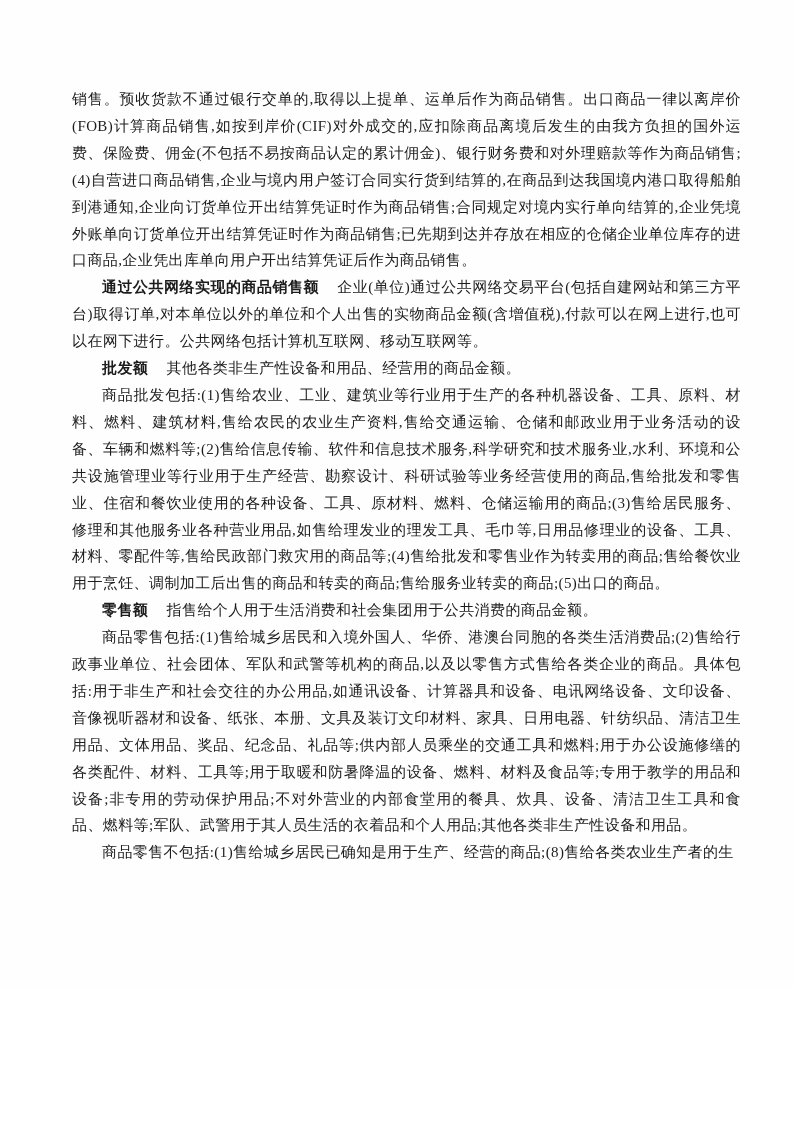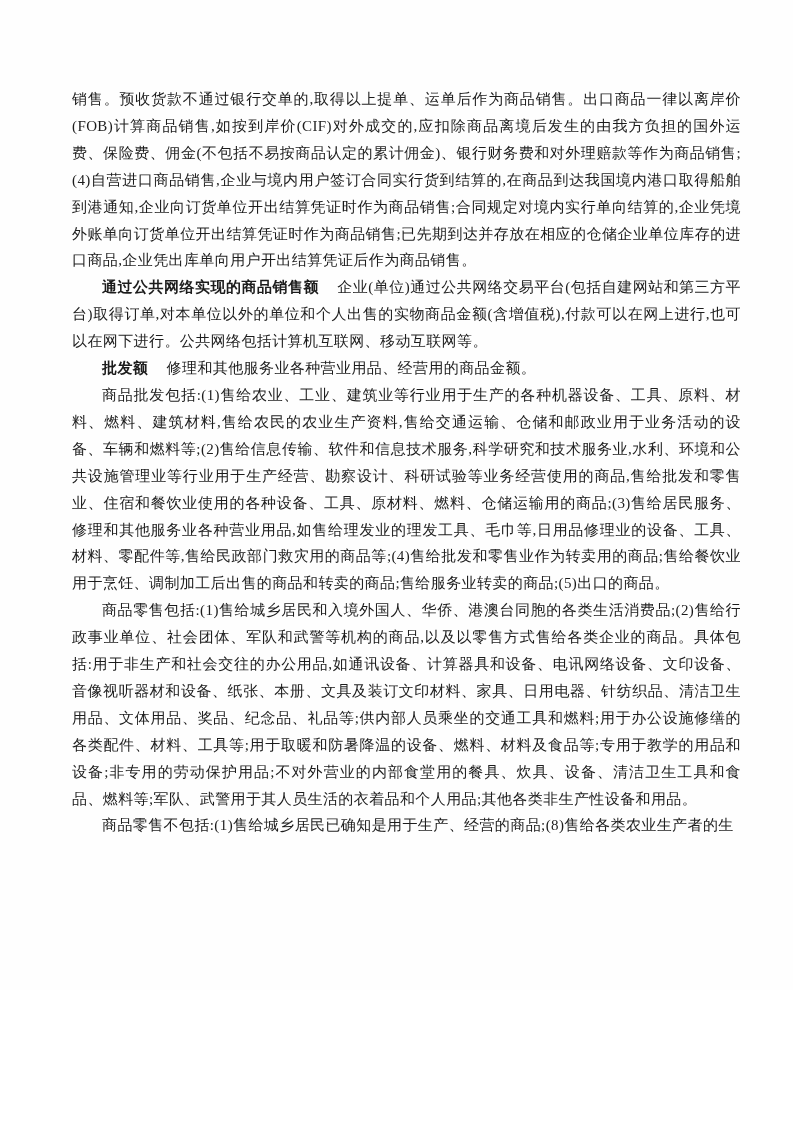--- a/index.html
+++ b/index.html
@@ -53,19 +53,20 @@
     color: #0f766e;
   }
 </style>
 </head>
 <body>
 
 <div class="page">
   <div class="content" id="document-body">
       <p class="para"><span class="run">销售。预收货款不通过银行交单的,取得以上提单、运单后作为商品销售。出口商品一律以离岸价(FOB)计算商品销售,如按到岸价(CIF)对外成交的,应扣除商品离境后发生的由我方负担的国外运费、保险费、佣金(不包括不易按商品认定的累计佣金)、银行财务费和对外理赔款等作为商品销售;(4)自营进口商品销售,企业与境内用户签订合同实行货到结算的,在商品到达我国境内港口取得船舶到港通知,企业向订货单位开出结算凭证时作为商品销售;合同规定对境内实行单向结算的,企业凭境外账单向订货单位开出结算凭证时作为商品销售;已先期到达并存放在相应的仓储企业单位库存的进口商品,企业凭出库单向用户开出结算凭证后作为商品销售。</span></p>
       <p class="para indent"><span class="run bold">通过公共网络实现的商品销售额</span><span class="run">　企业(单位)通过公共网络交易平台(包括自建网站和第三方平台)取得订单,对本单位以外的单位和个人出售的实物商品金额(含增值税),付款可以在网上进行,也可以在网下进行。公共网络包括计算机互联网、移动互联网等。</span></p>
-      <p class="para indent"><span class="run bold">批发额</span><span class="run">　修理和其他服务业各种营业用品、经营用的商品金额。</span></p>
+      <p class="para indent"><span class="run bold">批发额</span><span class="run">　其他各类非生产性设备和用品、经营用的商品金额。</span></p>
       <p class="para indent"><span class="run">商品批发包括:(1)售给农业、工业、建筑业等行业用于生产的各种机器设备、工具、原料、材料、燃料、建筑材料,售给农民的农业生产资料,售给交通运输、仓储和邮政业用于业务活动的设备、车辆和燃料等;(2)售给信息传输、软件和信息技术服务,科学研究和技术服务业,水利、环境和公共设施管理业等行业用于生产经营、勘察设计、科研试验等业务经营使用的商品,售给批发和零售业、住宿和餐饮业使用的各种设备、工具、原材料、燃料、仓储运输用的商品;(3)售给居民服务、修理和其他服务业各种营业用品,如售给理发业的理发工具、毛巾等,日用品修理业的设备、工具、材料、零配件等,售给民政部门救灾用的商品等;(4)售给批发和零售业作为转卖用的商品;售给餐饮业用于烹饪、调制加工后出售的商品和转卖的商品;售给服务业转卖的商品;(5)出口的商品。</span></p>
+      <p class="para indent"><span class="run bold">零售额</span><span class="run">　指售给个人用于生活消费和社会集团用于公共消费的商品金额。</span></p>
       <p class="para indent"><span class="run">商品零售包括:(1)售给城乡居民和入境外国人、华侨、港澳台同胞的各类生活消费品;(2)售给行政事业单位、社会团体、军队和武警等机构的商品,以及以零售方式售给各类企业的商品。具体包括:用于非生产和社会交往的办公用品,如通讯设备、计算器具和设备、电讯网络设备、文印设备、音像视听器材和设备、纸张、本册、文具及装订文印材料、家具、日用电器、针纺织品、清洁卫生用品、文体用品、奖品、纪念品、礼品等;供内部人员乘坐的交通工具和燃料;用于办公设施修缮的各类配件、材料、工具等;用于取暖和防暑降温的设备、燃料、材料及食品等;专用于教学的用品和设备;非专用的劳动保护用品;不对外营业的内部食堂用的餐具、炊具、设备、清洁卫生工具和食品、燃料等;军队、武警用于其人员生活的衣着品和个人用品;其他各类非生产性设备和用品。</span></p>
       <p class="para indent"><span class="run">商品零售不包括:(1)售给城乡居民已确知是用于生产、经营的商品;(8)售给各类农业生产者的生</span></p>
     </div>
   <div class="page-number">— 502 —</div>
 </div>
 
 </body></html>

